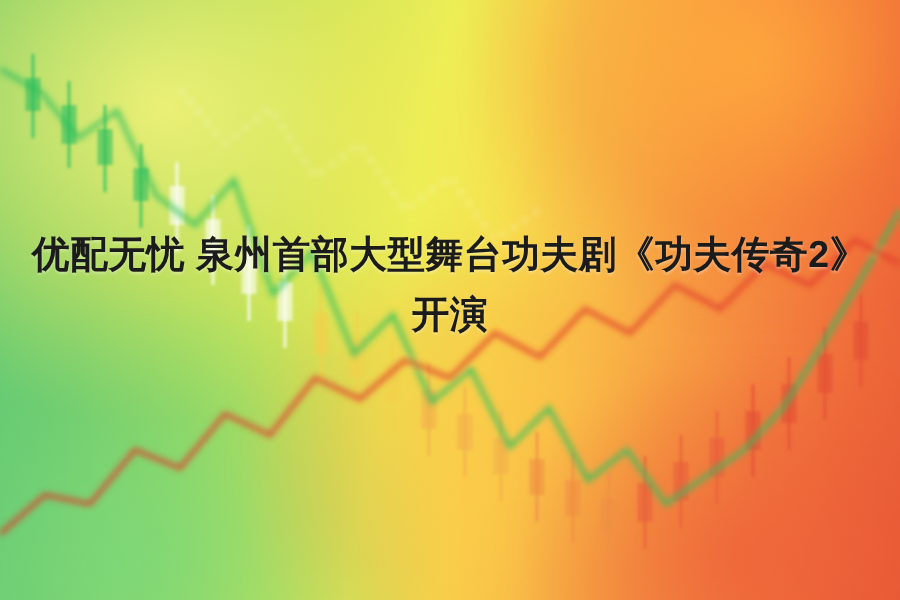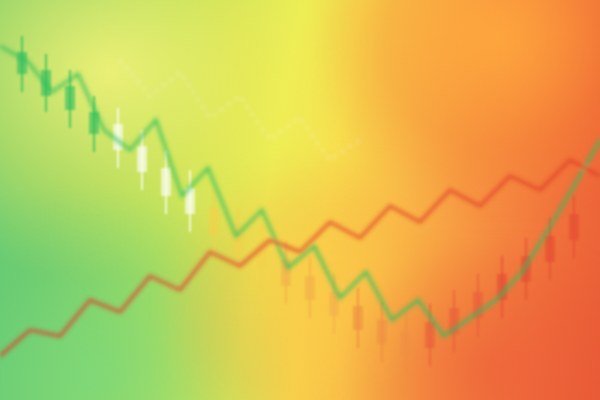--- a/index.html
+++ b/index.html
@@ -180,14 +180,15 @@
           <rect x="569" y="214" width="10" height="26" fill="#e44f34" opacity="0.62"></rect>
         </g>
       <g id="lines-group" filter="url(#softer)">
           <polyline points="0,46 28,62 52,92 78,74 104,130 130,150 156,120 182,196 208,168 236,236 262,210 288,268 314,246 340,298 366,272 392,320 418,300 444,336 470,318 496,300 522,272 548,230 574,186 600,140" fill="none" stroke="#2fbf5e" stroke-width="3" opacity="0.85"></polyline>
           <polyline points="0,356 30,330 60,336 90,300 120,312 150,276 180,290 210,252 240,266 270,240 300,252 330,222 360,238 390,206 420,222 450,190 480,206 510,176 540,190 570,160 600,176" fill="none" stroke="#e03a2a" stroke-width="3" opacity="0.85"></polyline>
           <polyline points="120,60 150,96 180,72 210,118 240,96 270,140 300,118 330,160 360,140" fill="none" stroke="#ffffff" stroke-width="2" opacity="0.6" stroke-dasharray="3 6"></polyline>
         </g>
     </svg>
   </div>
 
+  <div class="headline">优配无忧 泉州首部大型舞台功夫剧《功夫传奇2》开演</div>
 
 </div>
 
 </body></html>

